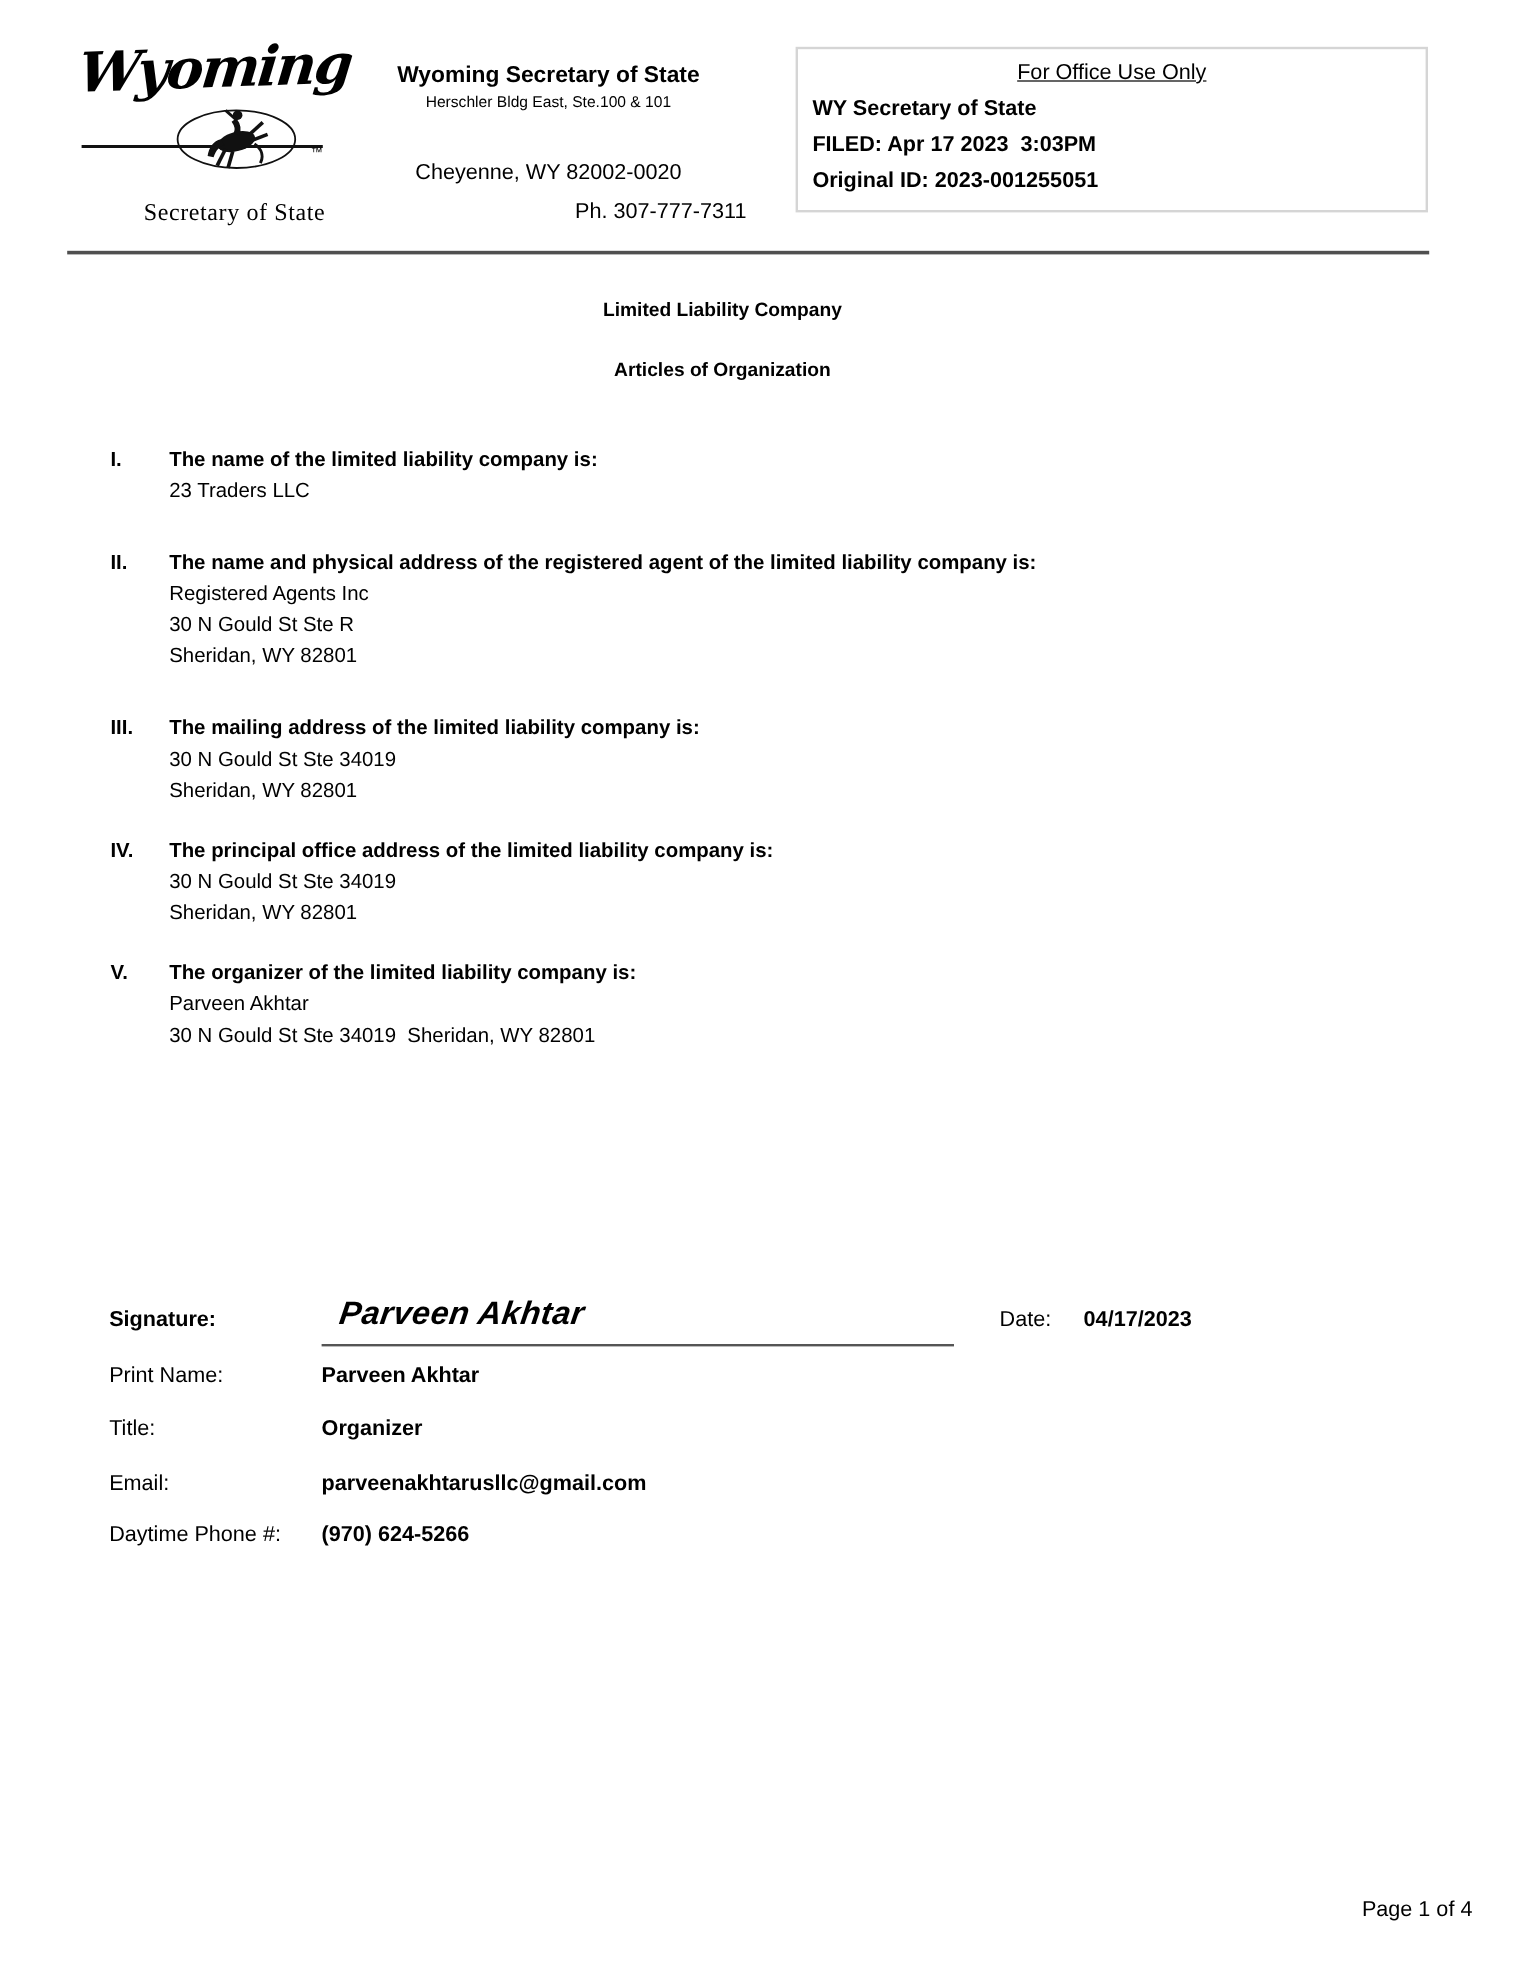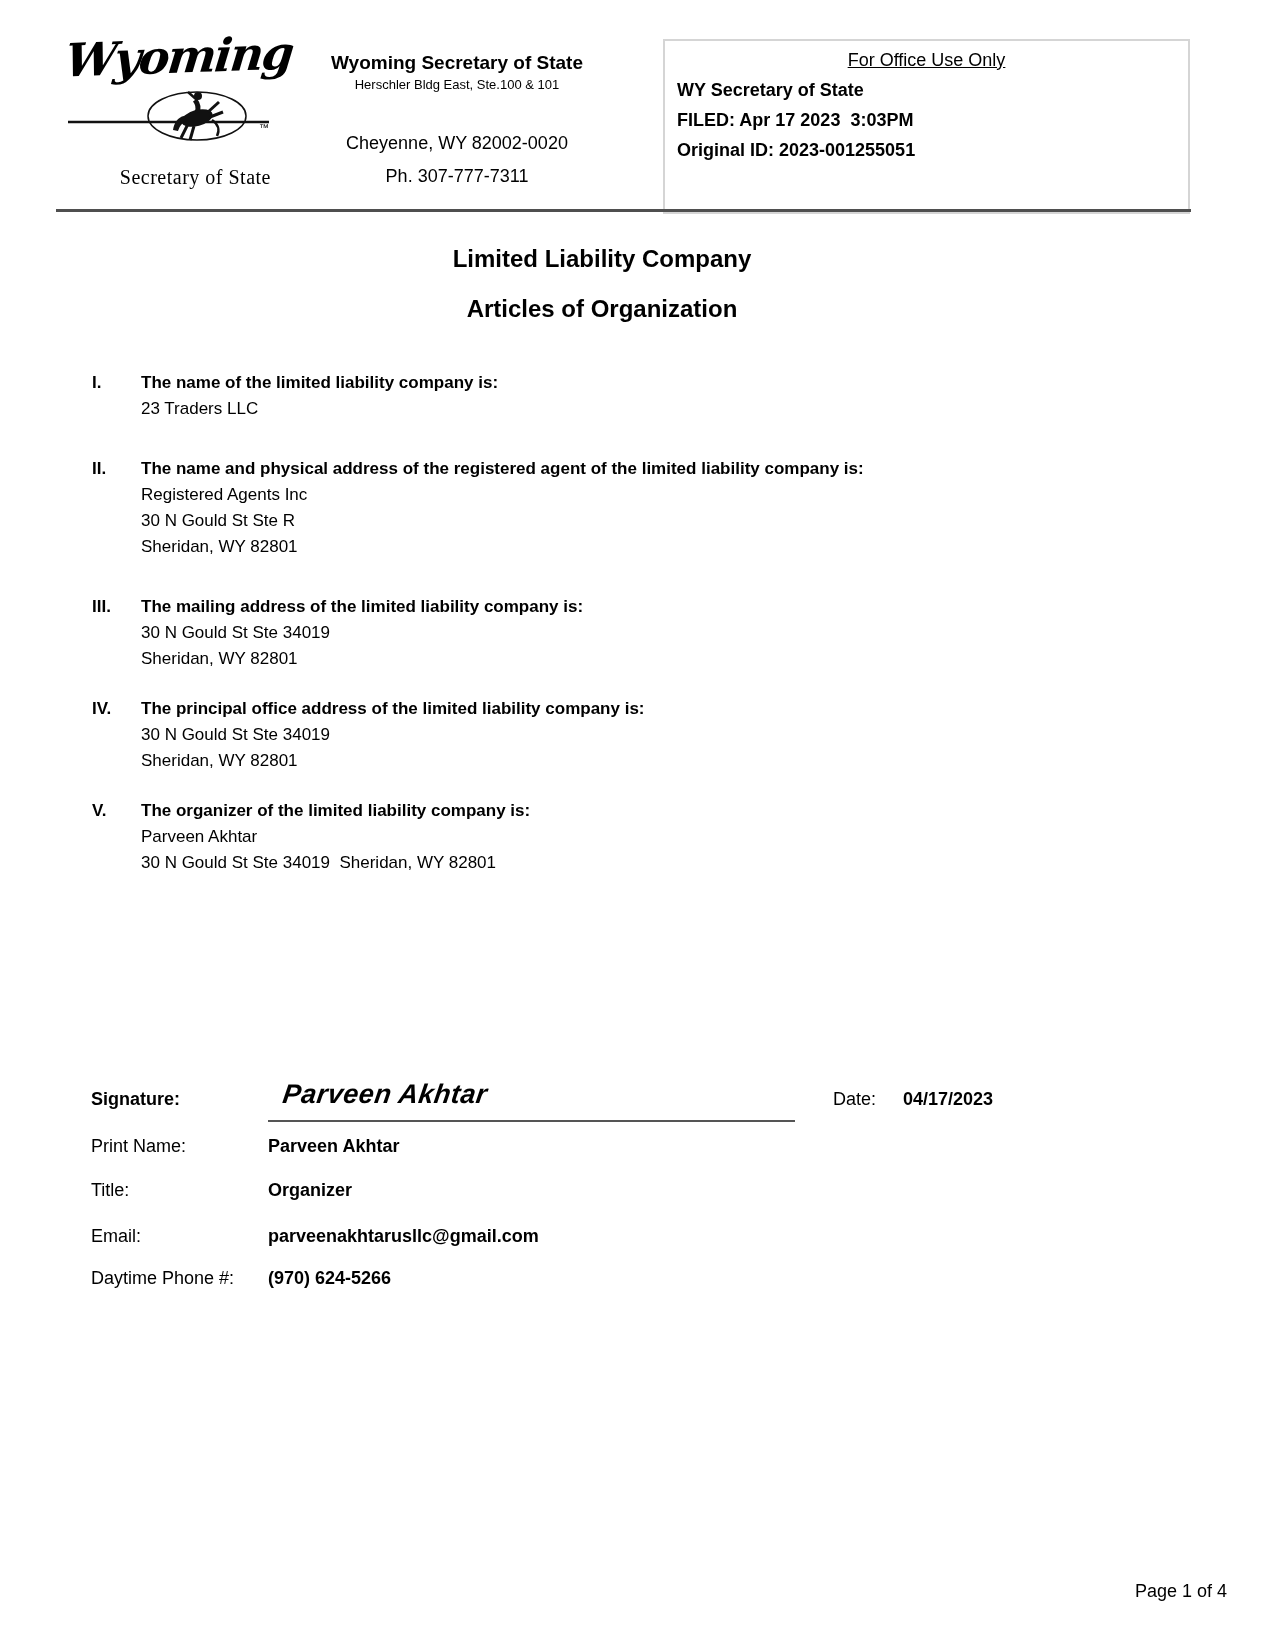--- a/index.html
+++ b/index.html
@@ -20,34 +20,34 @@
   #logo-tm{position:absolute;right:2px;top:84px;font-size:10px;}
   #logo-caption{
     position:absolute;left:0;top:128px;width:100%;text-align:right;
     font-family:"Liberation Serif",serif;font-size:20px;letter-spacing:.5px;
   }
 
   #agency{position:absolute;left:292px;top:38px;width:330px;text-align:center;}
   #agency-name{font-size:19px;font-weight:bold;line-height:23px;margin-top:13px;}
   #agency-addr1{font-size:13px;line-height:22px;}
   #agency-addr2{font-size:18px;line-height:22px;margin-top:36px;text-align:center;}
-  #agency-phone{font-size:18px;line-height:22px;margin-top:11px;}
+  #agency-phone{font-size:18px;line-height:22px;margin-top:11px;text-align:right;}
 
   #office-box{
-    position:absolute;left:663px;top:39px;width:527px;height:175px;
+    position:absolute;left:663px;top:39px;width:527px;height:138px;
     box-sizing:border-box;border:2px solid #d5d5d5;padding:4px 12px;
   }
   #office-box-title{display:block;text-align:center;font-size:18px;line-height:30px;text-decoration:underline;}
   .office-line{font-size:18px;font-weight:bold;line-height:30px;}
 
   #separator{position:absolute;left:56px;top:209px;width:1135px;height:3px;background:#4f4f4f;}
 
   
   #doc-title{position:absolute;left:56px;top:244px;width:1092px;text-align:center;}
-  .title-line{font-size:24px;font-weight:bold;line-height:30px;}
+  .title-line{font-size:16px;font-weight:bold;line-height:30px;}
   #doc-title-line2{margin-top:20px;}
 
   
   #sections{position:absolute;left:0;top:370px;width:1275px;}
   .sec{position:relative;padding-left:141px;font-size:17px;line-height:26px;}
   .sec .num{position:absolute;left:92px;top:0;font-weight:bold;}
   .sec .sec-heading{font-weight:bold;}
   .gap-lg{margin-bottom:34px;}
   .gap-sm{margin-bottom:24px;}
 

